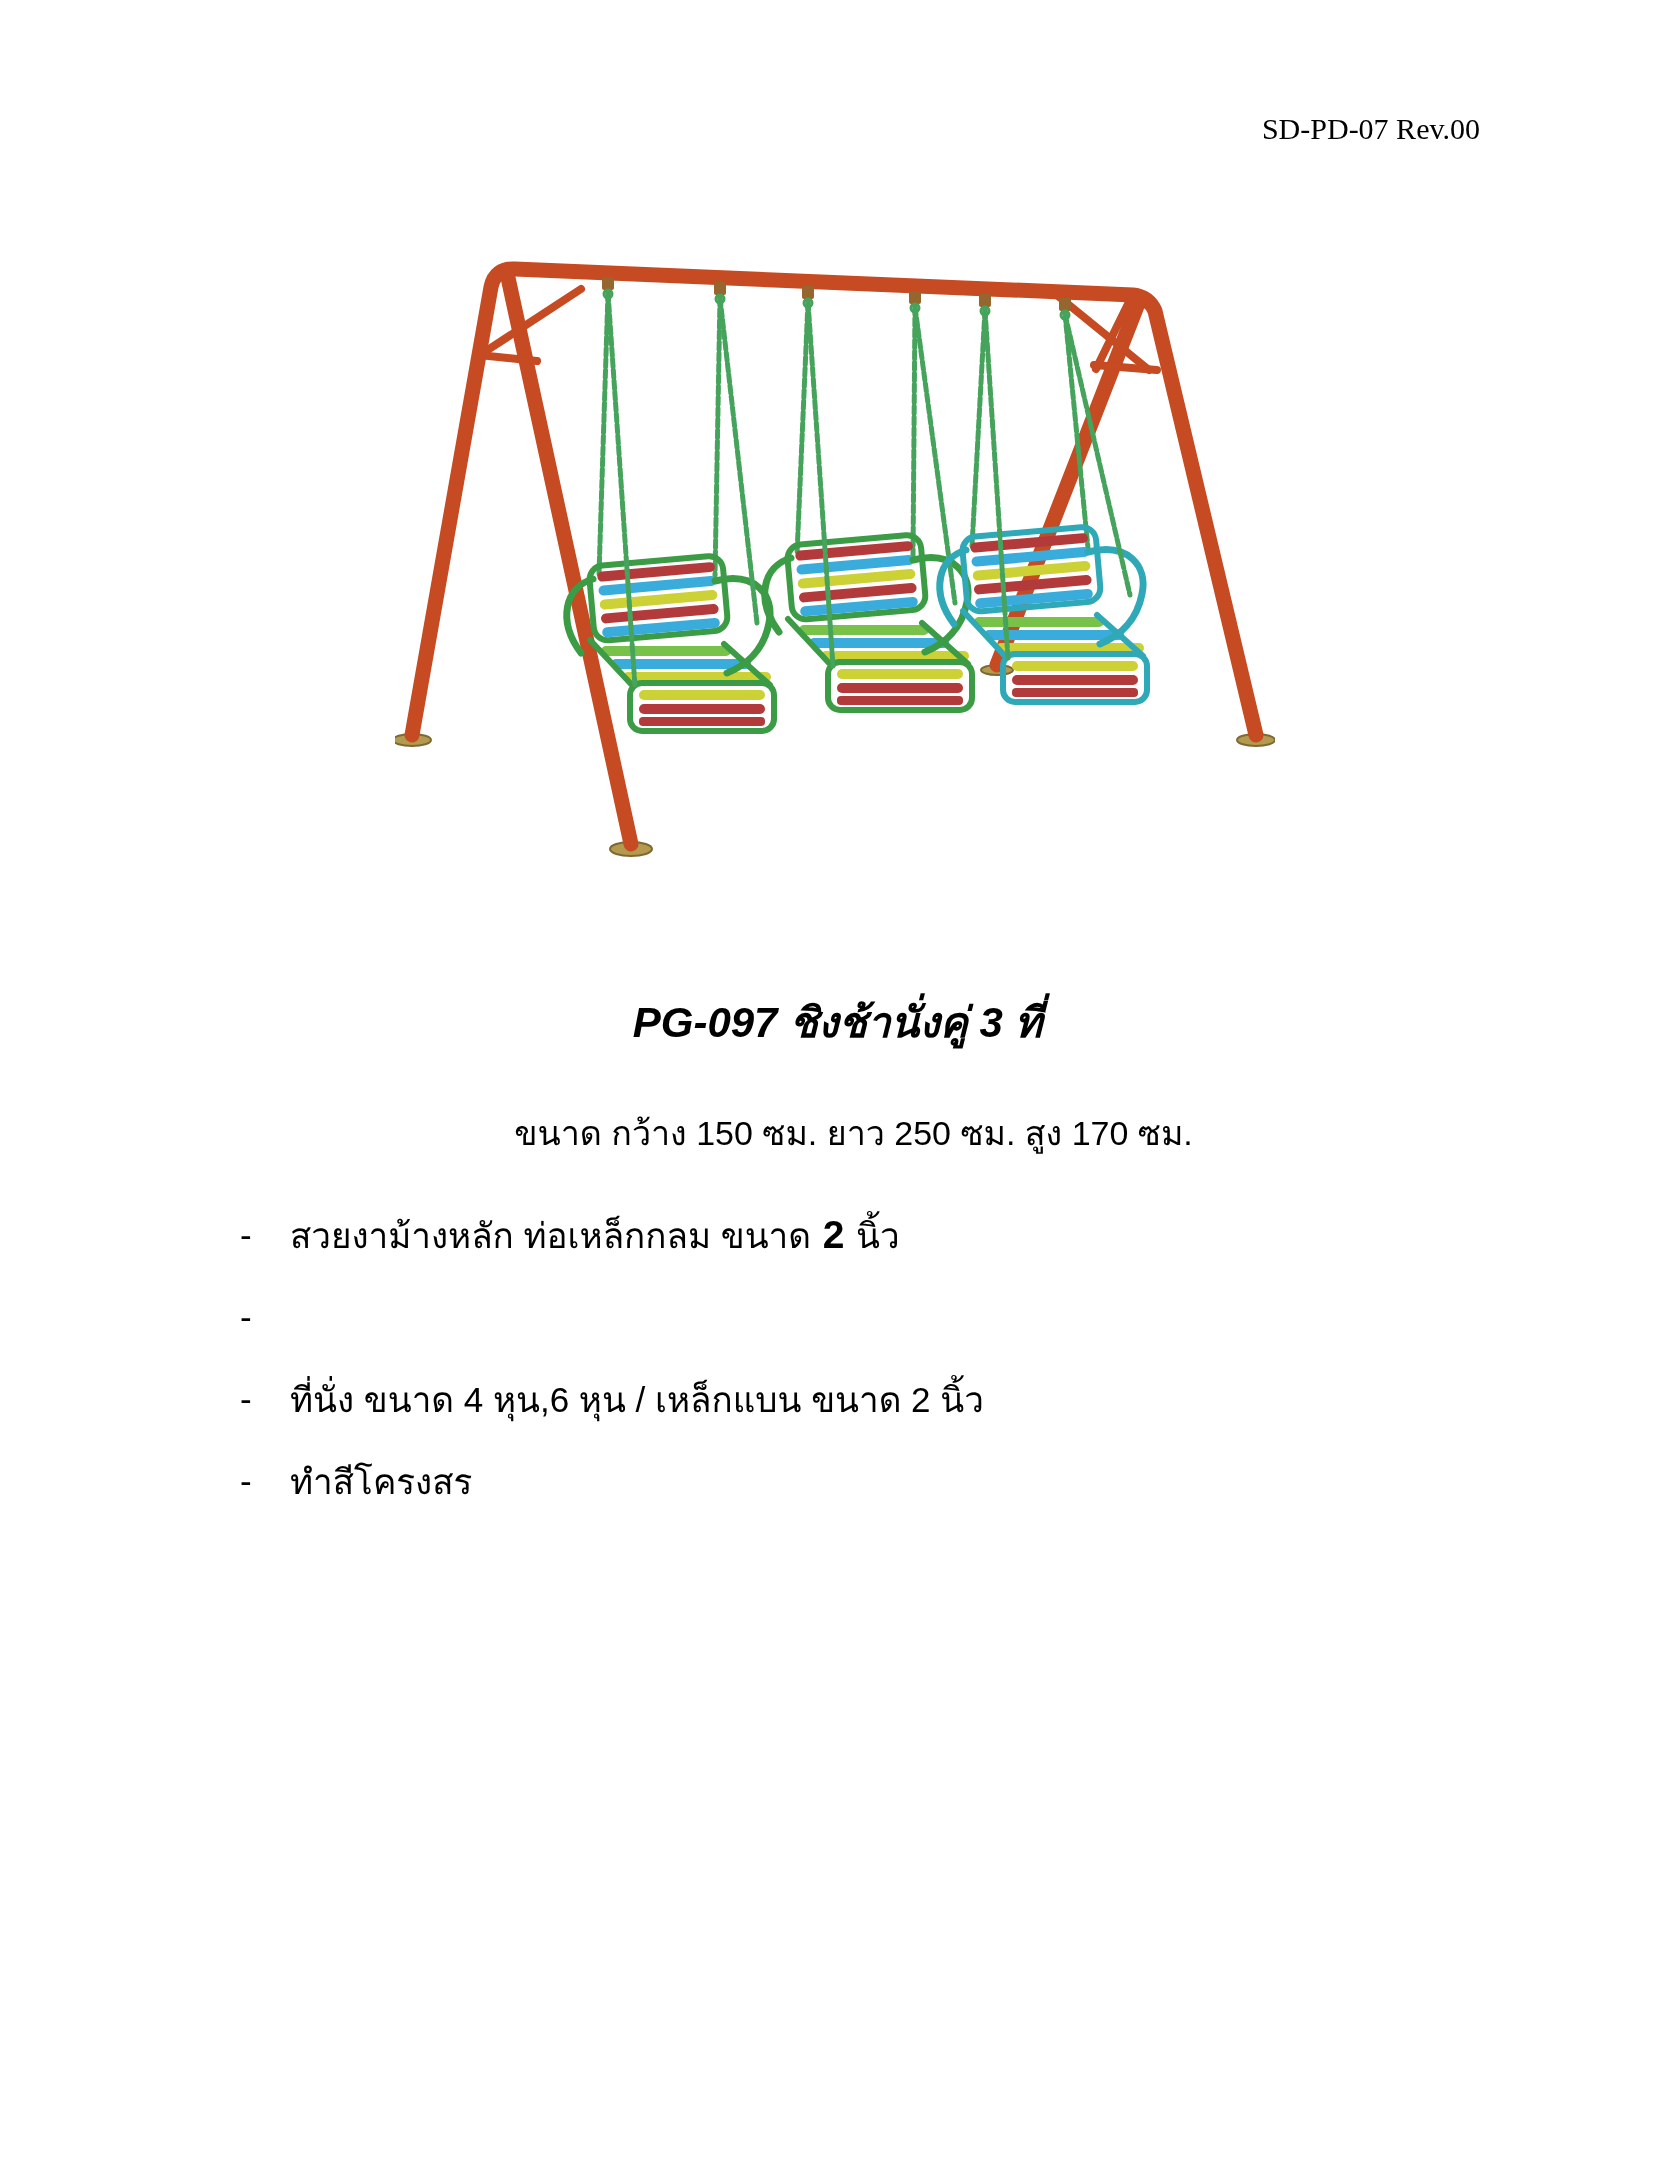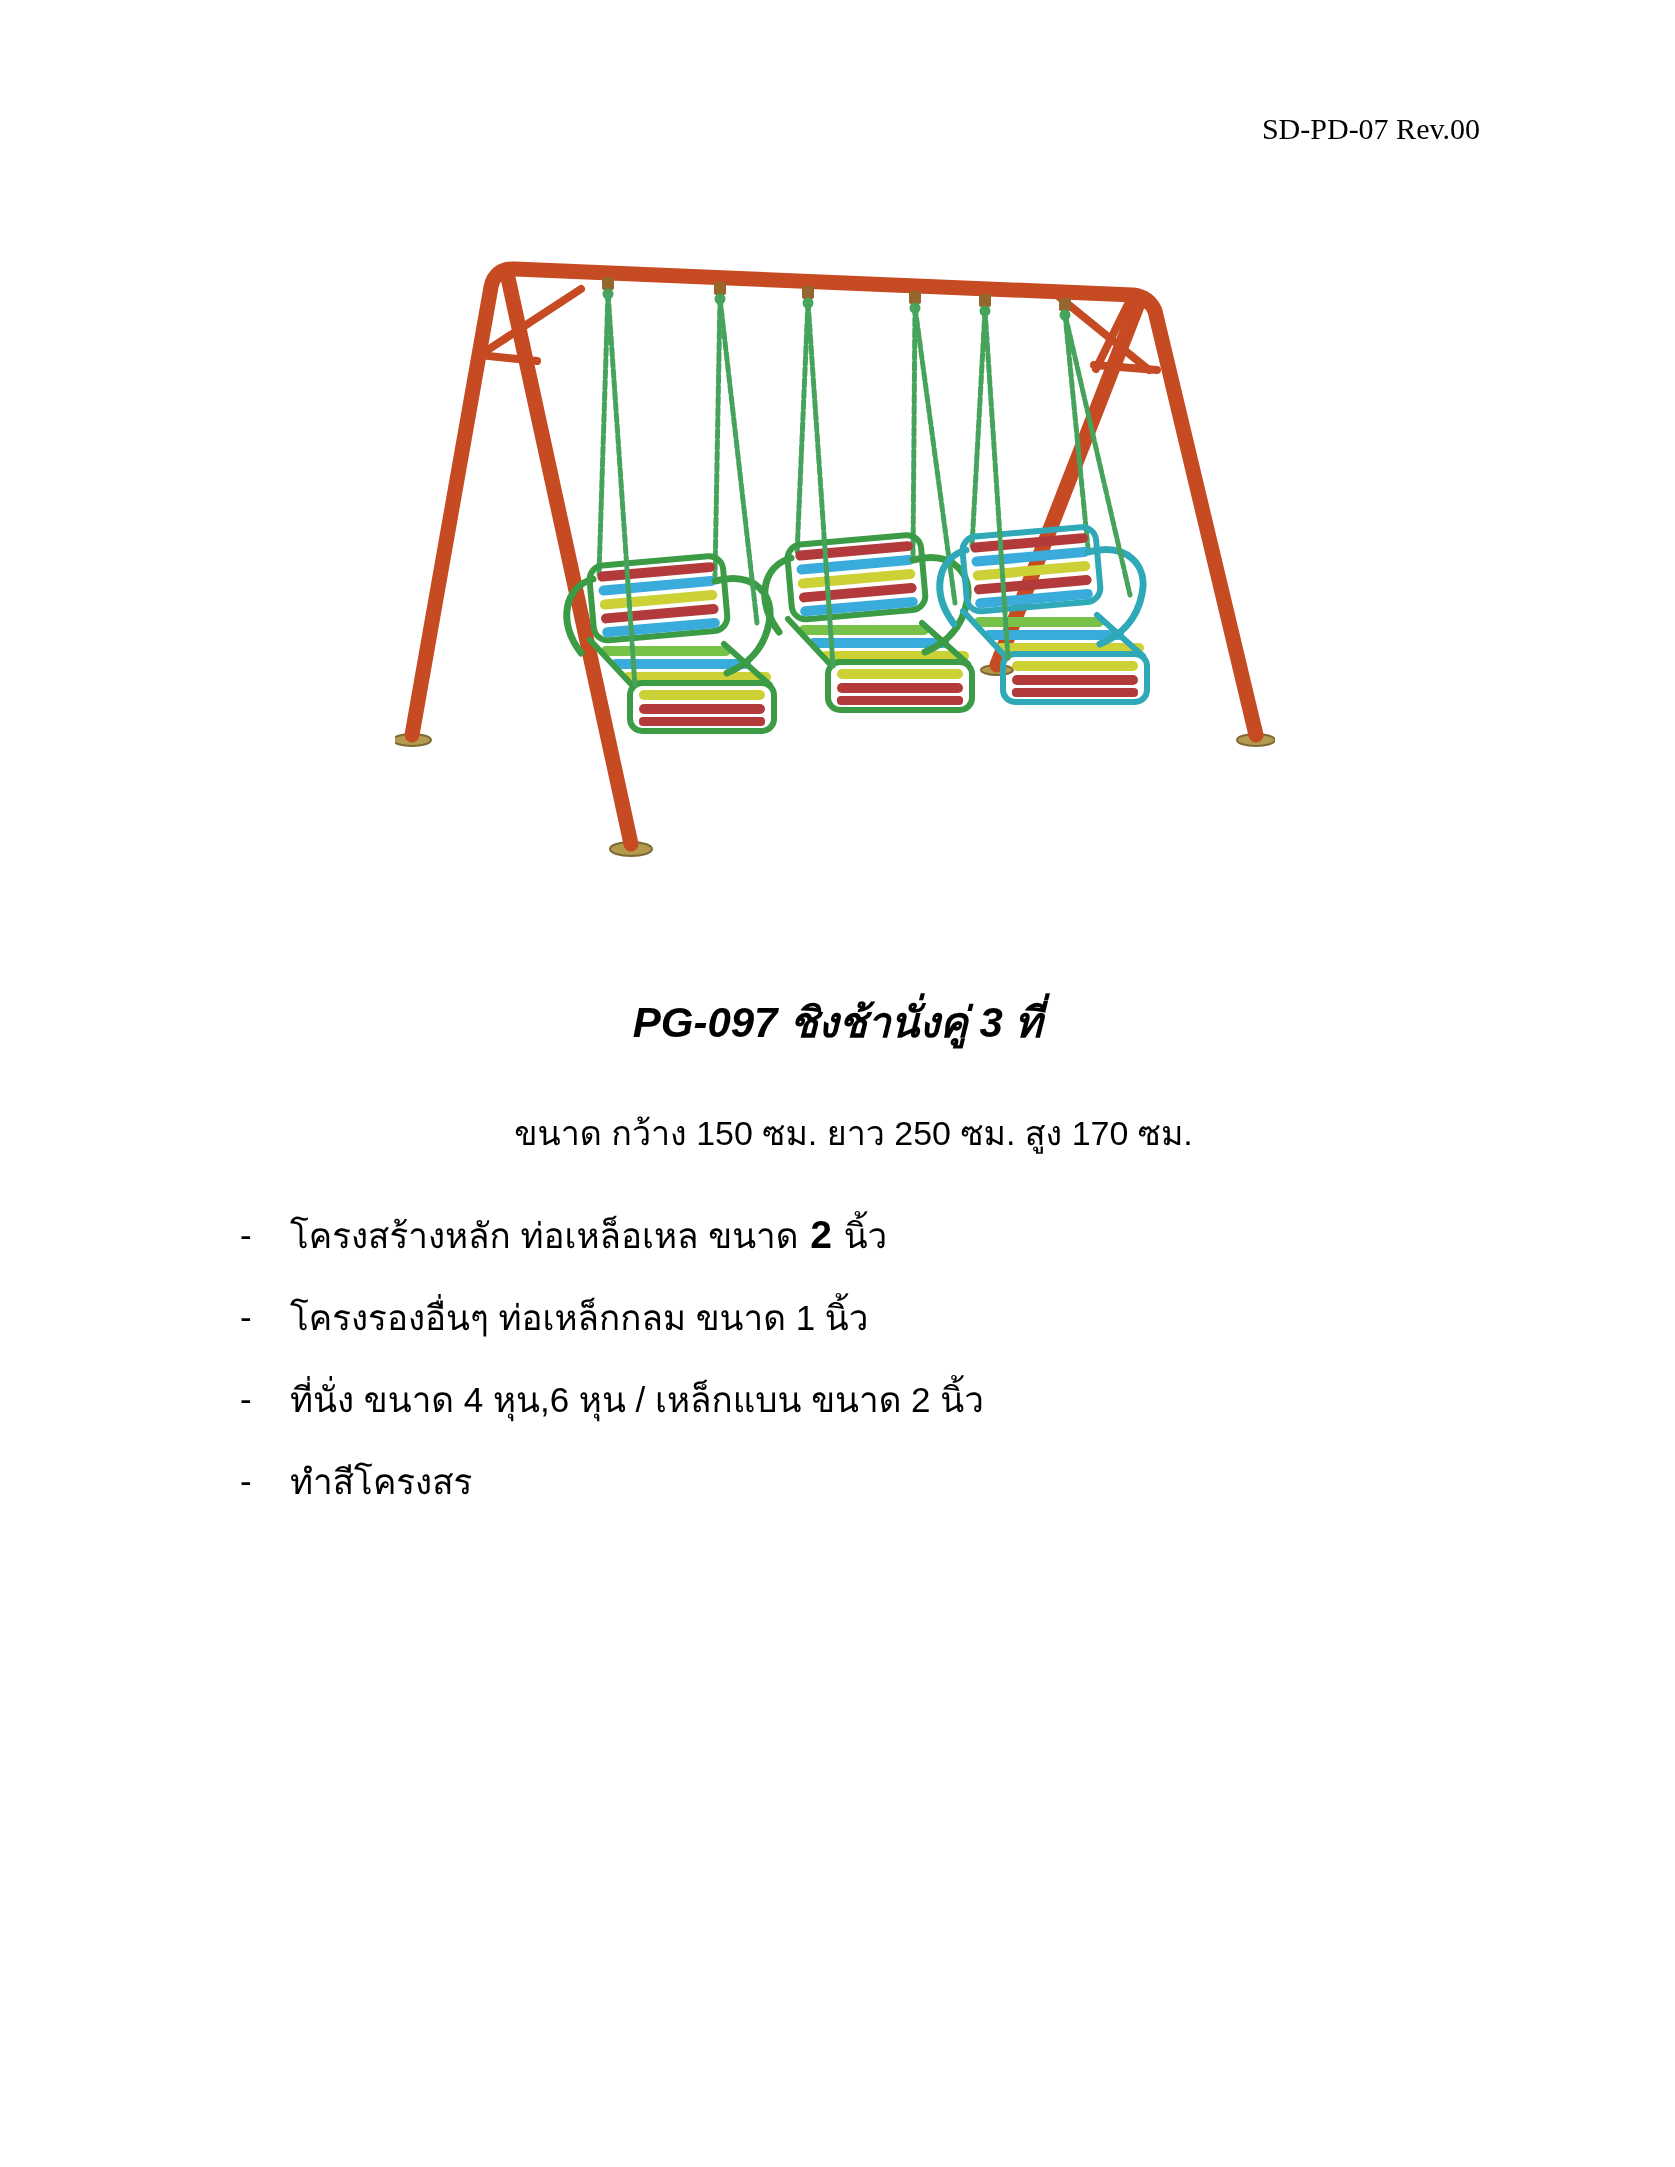--- a/index.html
+++ b/index.html
@@ -161,25 +161,25 @@
 
   <h1 class="title">
     <span class="title-code">PG-097</span><span class="title-name">ชิงช้านั่งคู่ 3 ที่</span>
   </h1>
 
   <div class="dims">ขนาด กว้าง 150 ซม. ยาว 250 ซม. สูง 170 ซม.</div>
 
   <ul class="specs">
     <li>
       <span class="dash">-</span>
-      <span><span>โครงสร้างหลัก ท่อเหล็อเหล ขนาด </span><span class="em">2</span><span> นิ้ว</span></span>
+      <span><span>สวยงาม้างหลัก ท่อเหล็กกลม ขนาด </span><span class="em">2</span><span> นิ้ว</span></span>
     </li>
     <li>
       <span class="dash">-</span>
-      <span><span>โครงรองอื่นๆ ท่อเหล็กกลม ขนาด 1 นิ้ว</span><span class="em"></span><span></span></span>
+      <span><span class="em"></span><span></span></span>
     </li>
     <li>
       <span class="dash">-</span>
       <span><span>ที่นั่ง ขนาด 4 หุน,6 หุน / เหล็กแบน ขนาด 2 นิ้ว</span><span class="em"></span><span></span></span>
     </li>
     <li>
       <span class="dash">-</span>
       <span><span>ทำสีโครงสร</span><span class="em"></span><span></span></span>
     </li>
   </ul>

